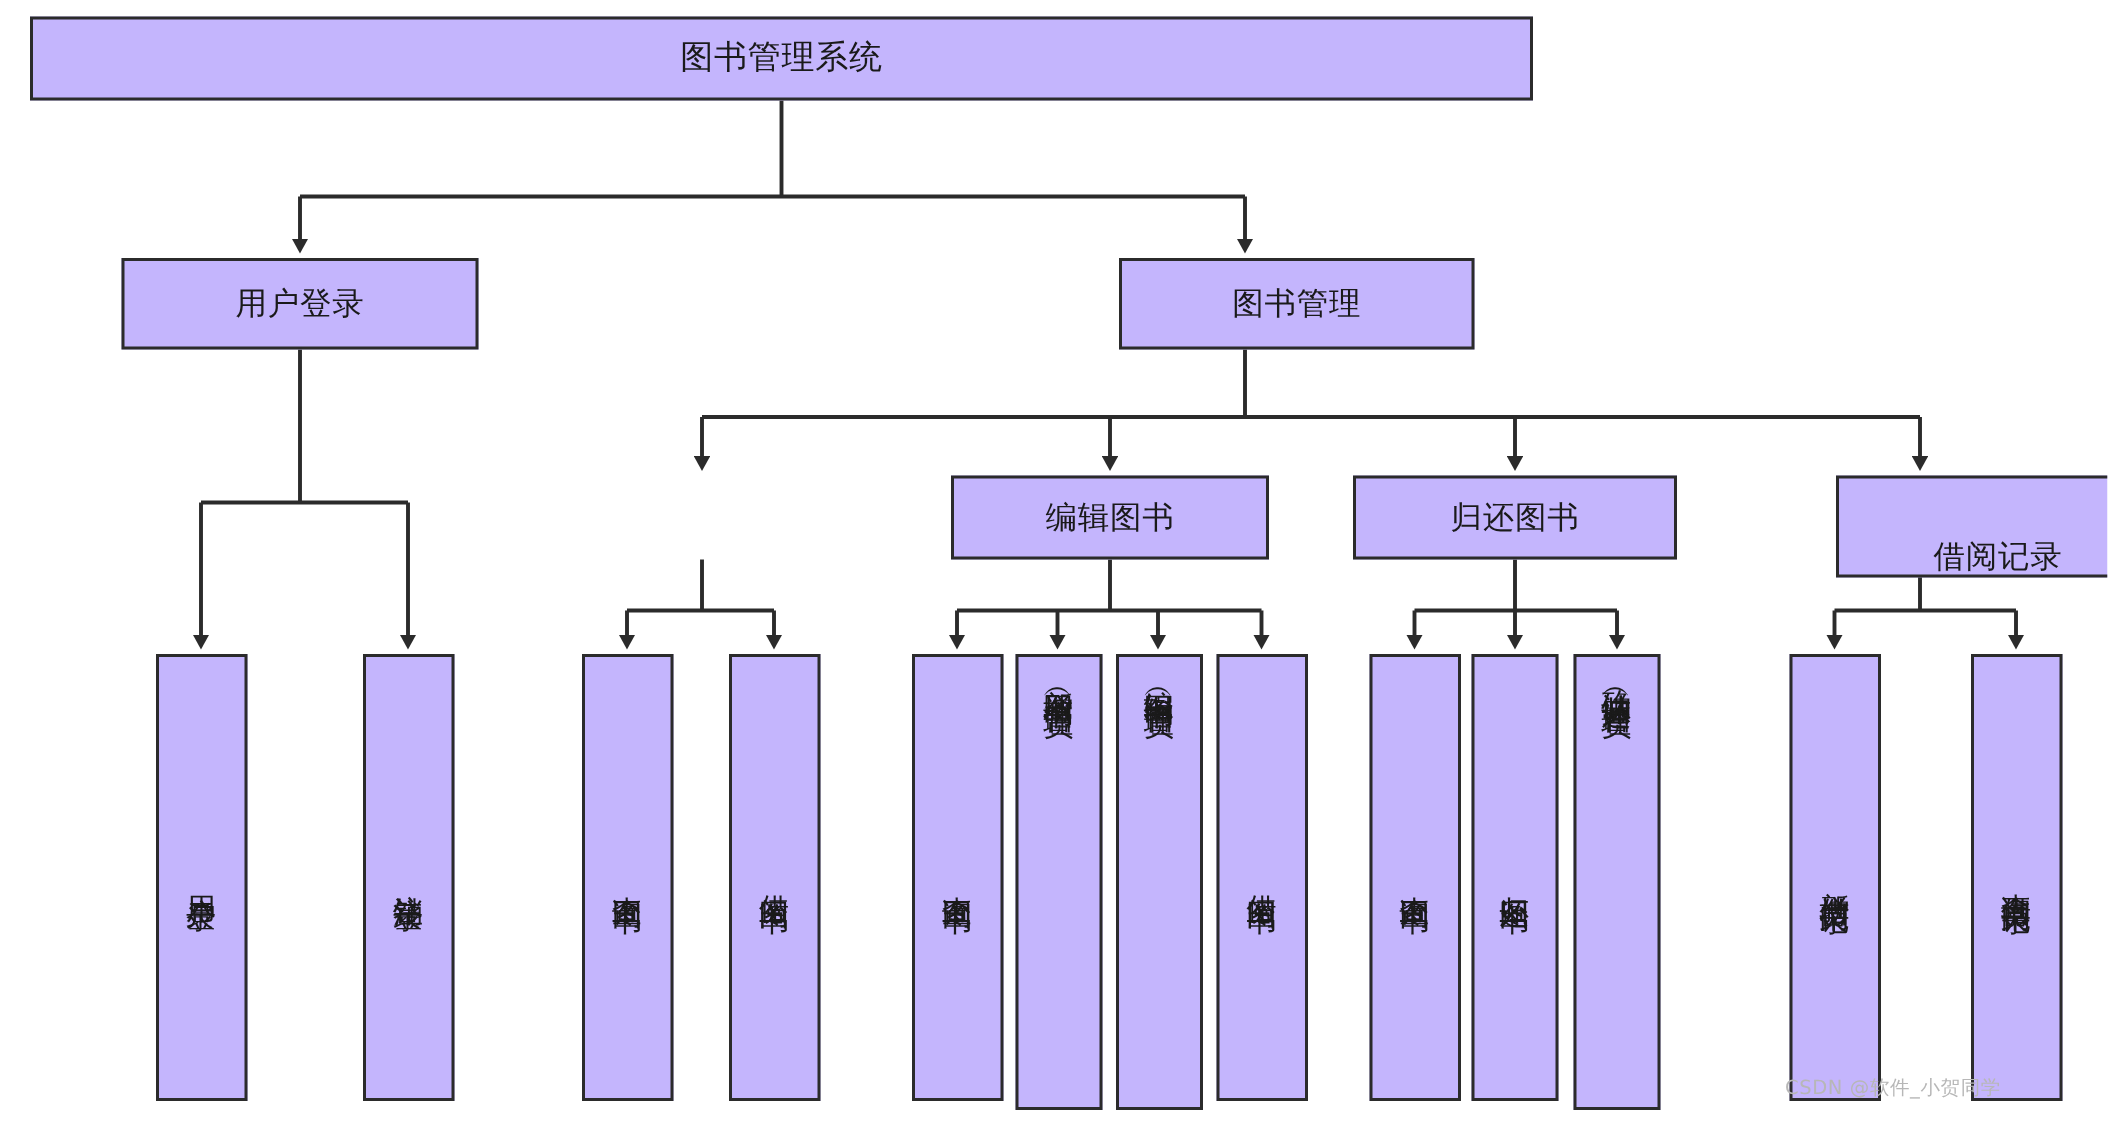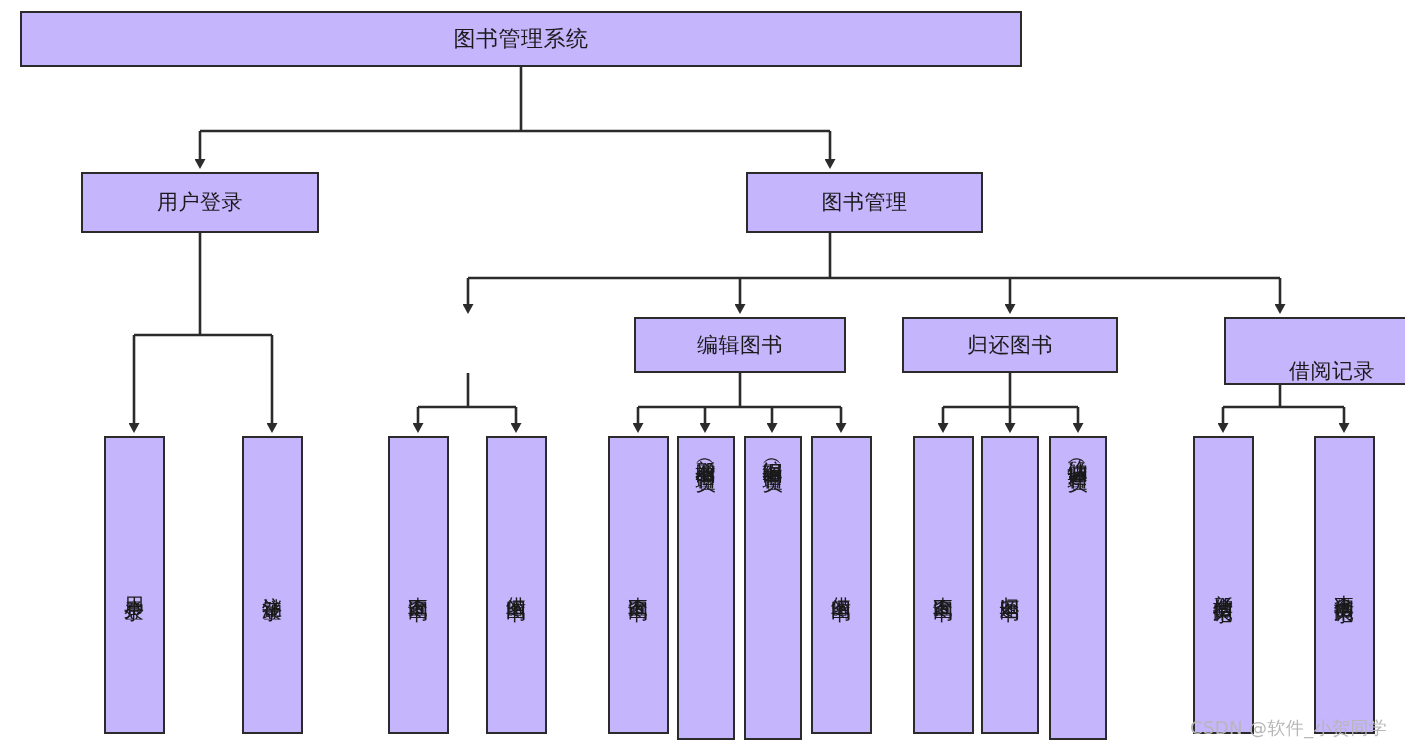--- a/index.html
+++ b/index.html
@@ -58,21 +58,21 @@
     letter-spacing: 2px;
     line-height: 1;
     margin: 0 auto;
   }
   .node.vertical.pad-mid {
     align-items: center;
     padding-top: 0;
   }
   .watermark {
     position: absolute;
-    font-size: 18px;
+    font-size: 13px;
     color: #b7b7b7;
     white-space: nowrap;
     letter-spacing: 0.4px;
   }
 </style>
 </head>
 <body>
 
 <div id="canvas">
 

